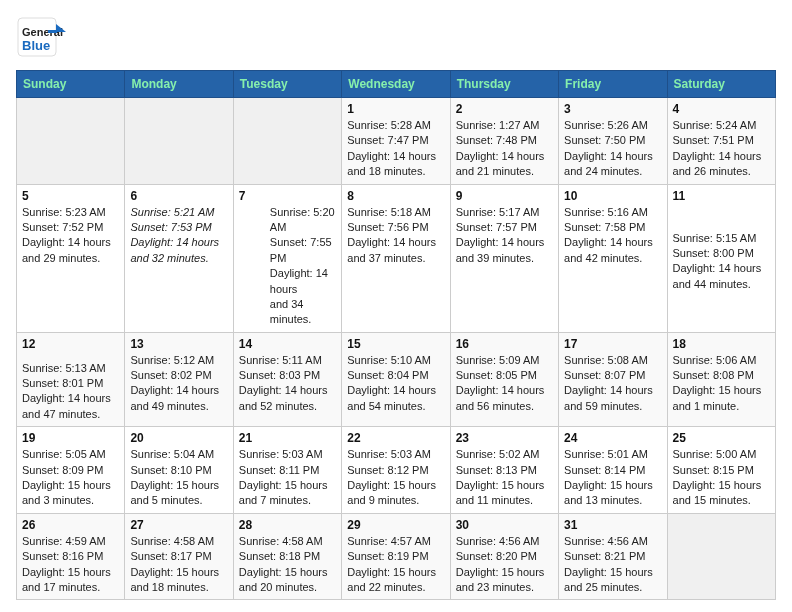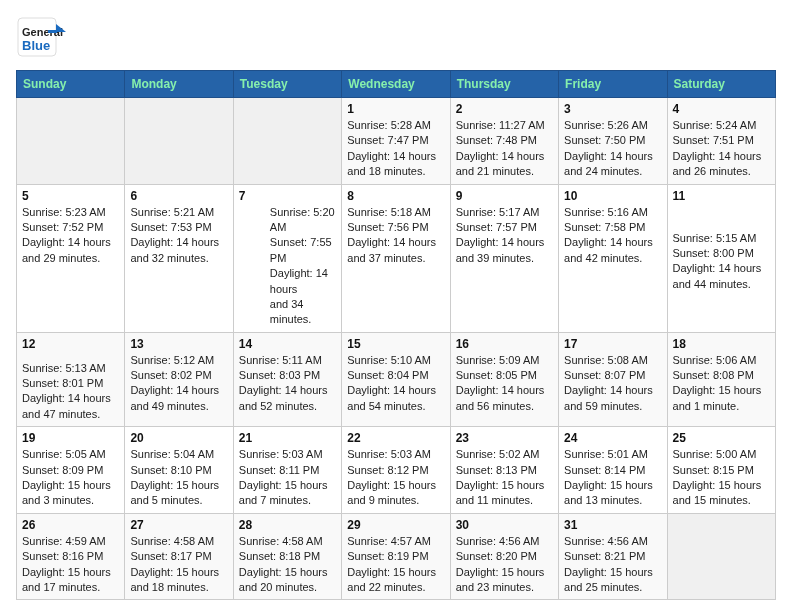--- a/index.html
+++ b/index.html
@@ -113,21 +113,21 @@
         <td class="empty-cell"></td>
         <td>
           <div class="day-num">1</div>
           <div class="day-info" style="white-space: pre-line;">Sunrise: 5:28 AM
 Sunset: 7:47 PM
 Daylight: 14 hours
 and 18 minutes.</div>
         </td>
         <td>
           <div class="day-num">2</div>
-          <div class="day-info" style="white-space: pre-line;">Sunrise: 11:27 AM
+          <div class="day-info" style="white-space: pre-line;">Sunrise: 1:27 AM
 Sunset: 7:48 PM
 Daylight: 14 hours
 and 21 minutes.</div>
         </td>
         <td>
           <div class="day-num">3</div>
           <div class="day-info" style="white-space: pre-line;">Sunrise: 5:26 AM
 Sunset: 7:50 PM
 Daylight: 14 hours
 and 24 minutes.</div>
@@ -143,21 +143,21 @@
       <tr>
         <td>
           <div class="day-num">5</div>
           <div class="day-info" style="white-space: pre-line;">Sunrise: 5:23 AM
 Sunset: 7:52 PM
 Daylight: 14 hours
 and 29 minutes.</div>
         </td>
         <td>
           <div class="day-num">6</div>
-          <div class="day-info" style="white-space: pre-line;">Sunrise: 5:21 AM
+          <div class="day-info" style="white-space: pre-line; font-style: italic;">Sunrise: 5:21 AM
 Sunset: 7:53 PM
 Daylight: 14 hours
 and 32 minutes.</div>
         </td>
         <td>
           <div class="day-num">7</div>
           <div class="day-info" style="white-space: pre-line; margin-left: 31px;">Sunrise: 5:20 AM
 Sunset: 7:55 PM
 Daylight: 14 hours
 and 34 minutes.</div>

